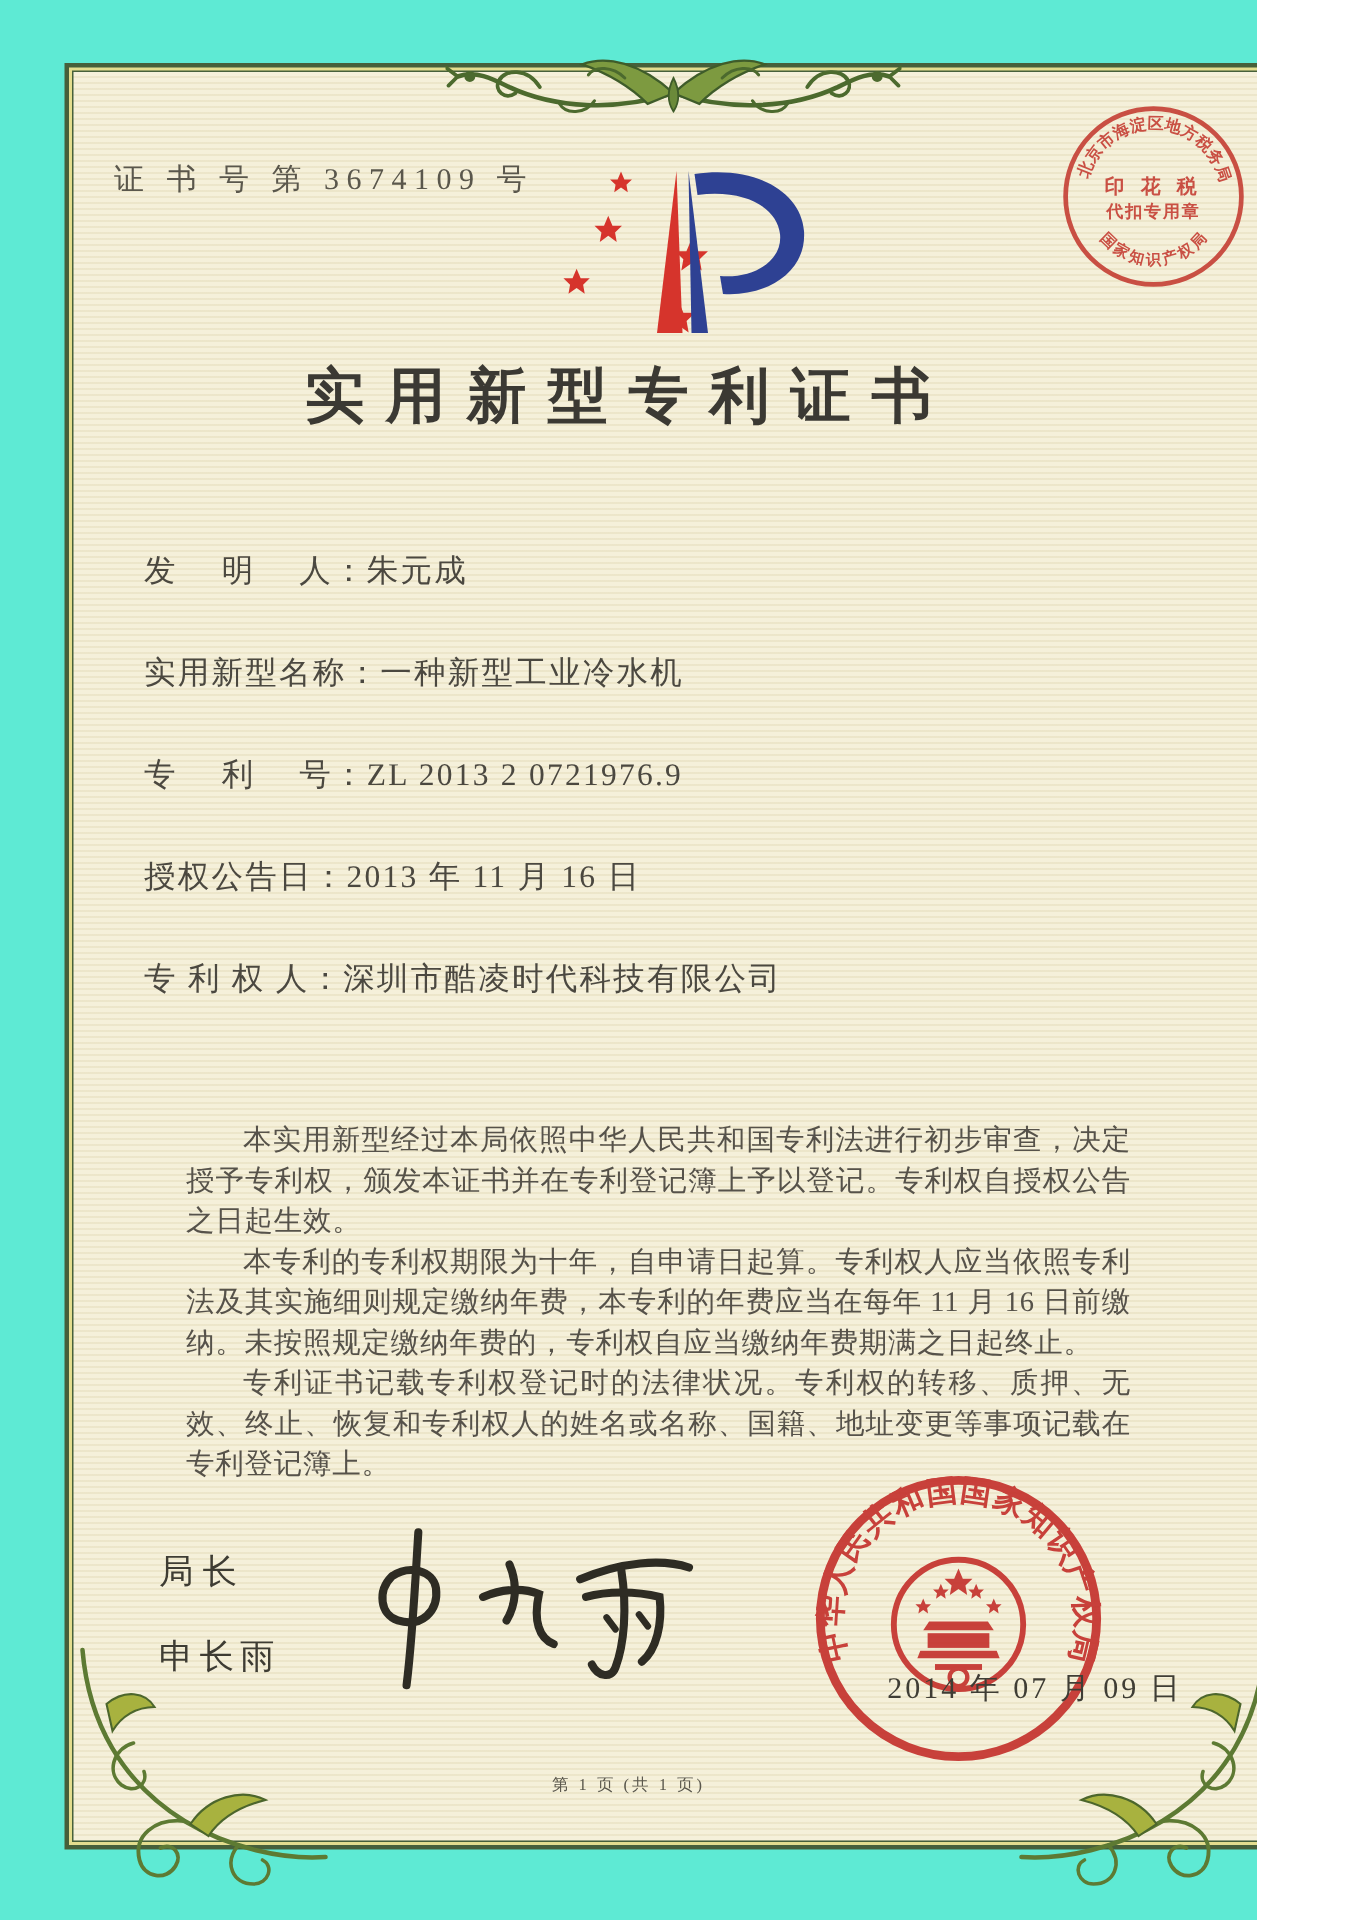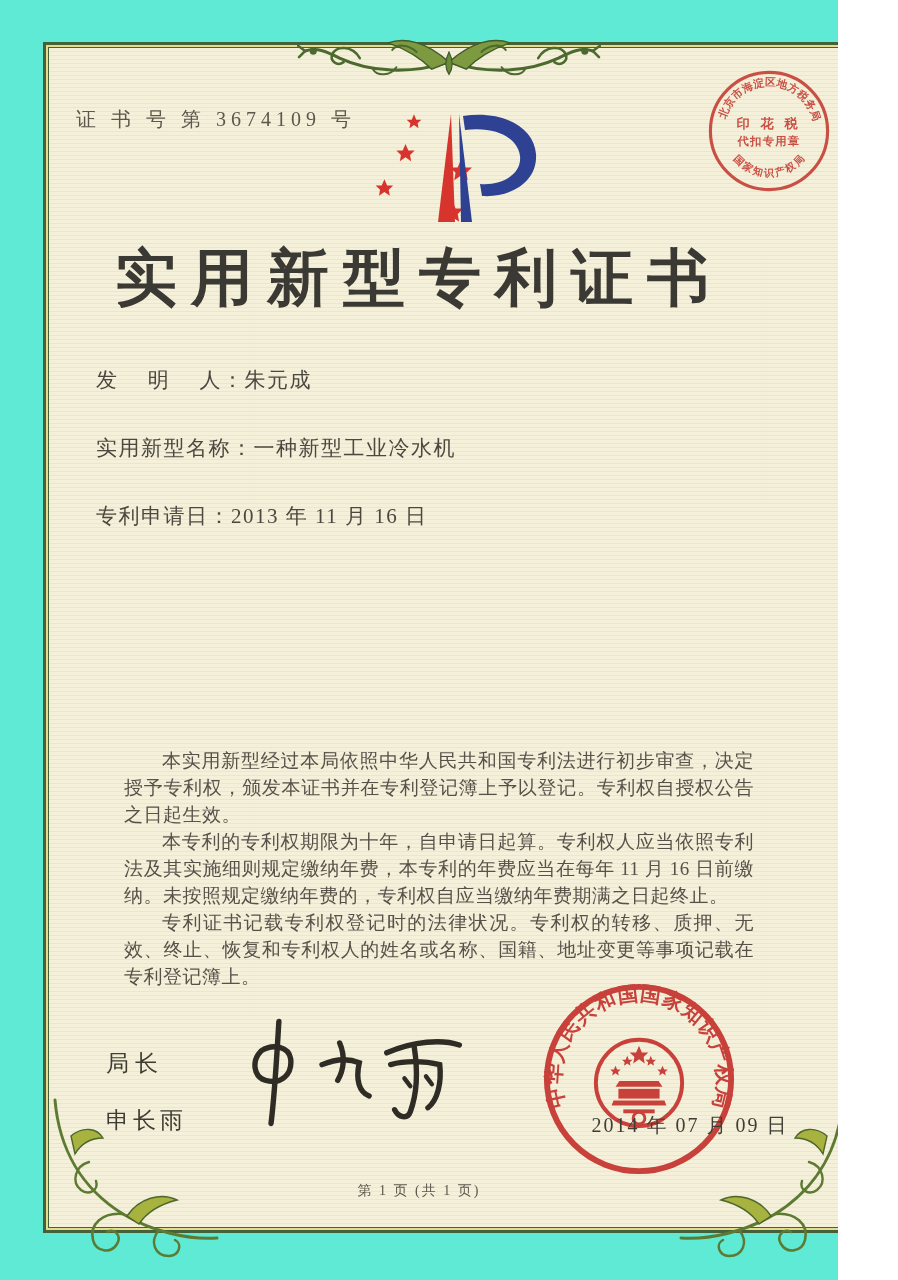--- a/index.html
+++ b/index.html
@@ -23,45 +23,45 @@
     box-shadow: 0 0 0 2px #e3dd8e, 0 0 0 5px #46603a;
     pointer-events:none;
   }
   .cert-no {
     position:absolute; left:76px; top:106px;
     font-size:20px; letter-spacing:5px; color:#5a574c;
   }
   .logo { position:absolute; left:352px; top:100px; width:200px; height:130px; }
   .title {
     position:absolute; left:0; right:0; top:236px; text-align:center;
-    font-size:62px; font-weight:600; letter-spacing:14px; color:#3b3933;
+    font-size:40px; font-weight:600; letter-spacing:14px; color:#3b3933;
   }
   .fields { position:absolute; left:96px; top:366px; width:640px; }
   .field-row { height:68px; font-size:21px; letter-spacing:1.5px; color:#4b4840; white-space:nowrap; }
   .flabel::after { content:""; }
   .body-text {
     position:absolute; left:88px; right:84px; top:747px;
     font-size:19px; line-height:27px; color:#56524a; letter-spacing:.5px;
     text-align:justify;
     margin-left:36px;
   }
   .body-text p { text-indent:2em; margin:0; }
   .director { position:absolute; left:106px; top:1032px; color:#3e3c33; }
-  .director-title { font-size:23px; letter-spacing:6px; margin-bottom:26px;margin-top:16px; }
+  .director-title { font-size:23px; letter-spacing:6px; margin-bottom:26px; }
   .director-name  { font-size:23px; letter-spacing:4px; }
   .signature { position:absolute; left:222px; top:1010px; width:255px; height:120px; }
   .big-seal { position:absolute; left:541px; top:981px; width:196px; height:196px; opacity:.93; }
   .seal-date {
     position:absolute; left:560px; top:1112px; width:260px; text-align:center;
     font-size:20px; letter-spacing:2px; color:#3f3d35; z-index:5;
   }
   .tax-stamp { position:absolute; left:706px; top:68px; width:126px; height:126px; opacity:.88; z-index:4; }
   .footer {
     position:absolute; left:0; right:0; top:1182px; text-align:center;
-    font-size:14px; letter-spacing:2px; color:#5a574c;
+    font-size:11px; letter-spacing:2px; color:#5a574c;
   }
   .top-ornament { position:absolute; left:297px; top:20px; width:304px; height:64px; z-index:3; }
   .corner { position:absolute; width:185px; height:175px; z-index:3; }
   .corner.bl { left:38px; top:1092px; transform:scaleX(-1); }
   .corner.br { left:675px; top:1092px; }
 </style>
 </head>
 <body>
 
 <div class="page">
@@ -140,21 +140,27 @@
   <div class="title">实用新型专利证书</div>
 
   <div class="fields">
     <div class="field-row">
       <span class="flabel">发　 明　 人：</span><span class="fvalue">朱元成</span>
     </div>
     <div class="field-row">
       <span class="flabel">实用新型名称：</span><span class="fvalue">一种新型工业冷水机</span>
     </div>
     <div class="field-row">
-      <span class="flabel">专利申请日：</span><span class="fvalue">2013 年 11 月 16 日</span>
+      <span class="flabel">专　 利　 号：</span><span class="fvalue">ZL 2013 2 0721976.9</span>
+    </div>
+    <div class="field-row">
+      <span class="flabel">授权公告日：</span><span class="fvalue">2013 年 11 月 16 日</span>
+    </div>
+    <div class="field-row">
+      <span class="flabel">专 利 权 人：</span><span class="fvalue">深圳市酷凌时代科技有限公司</span>
     </div>
   </div>
 
   <div class="body-text">
     <p>本实用新型经过本局依照中华人民共和国专利法进行初步审查，决定授予专利权，颁发本证书并在专利登记簿上予以登记。专利权自授权公告之日起生效。</p>
     <p>本专利的专利权期限为十年，自申请日起算。专利权人应当依照专利法及其实施细则规定缴纳年费，本专利的年费应当在每年 11 月 16 日前缴纳。未按照规定缴纳年费的，专利权自应当缴纳年费期满之日起终止。</p>
     <p>专利证书记载专利权登记时的法律状况。专利权的转移、质押、无效、终止、恢复和专利权人的姓名或名称、国籍、地址变更等事项记载在专利登记簿上。</p>
   </div>
 
   <div class="director">

